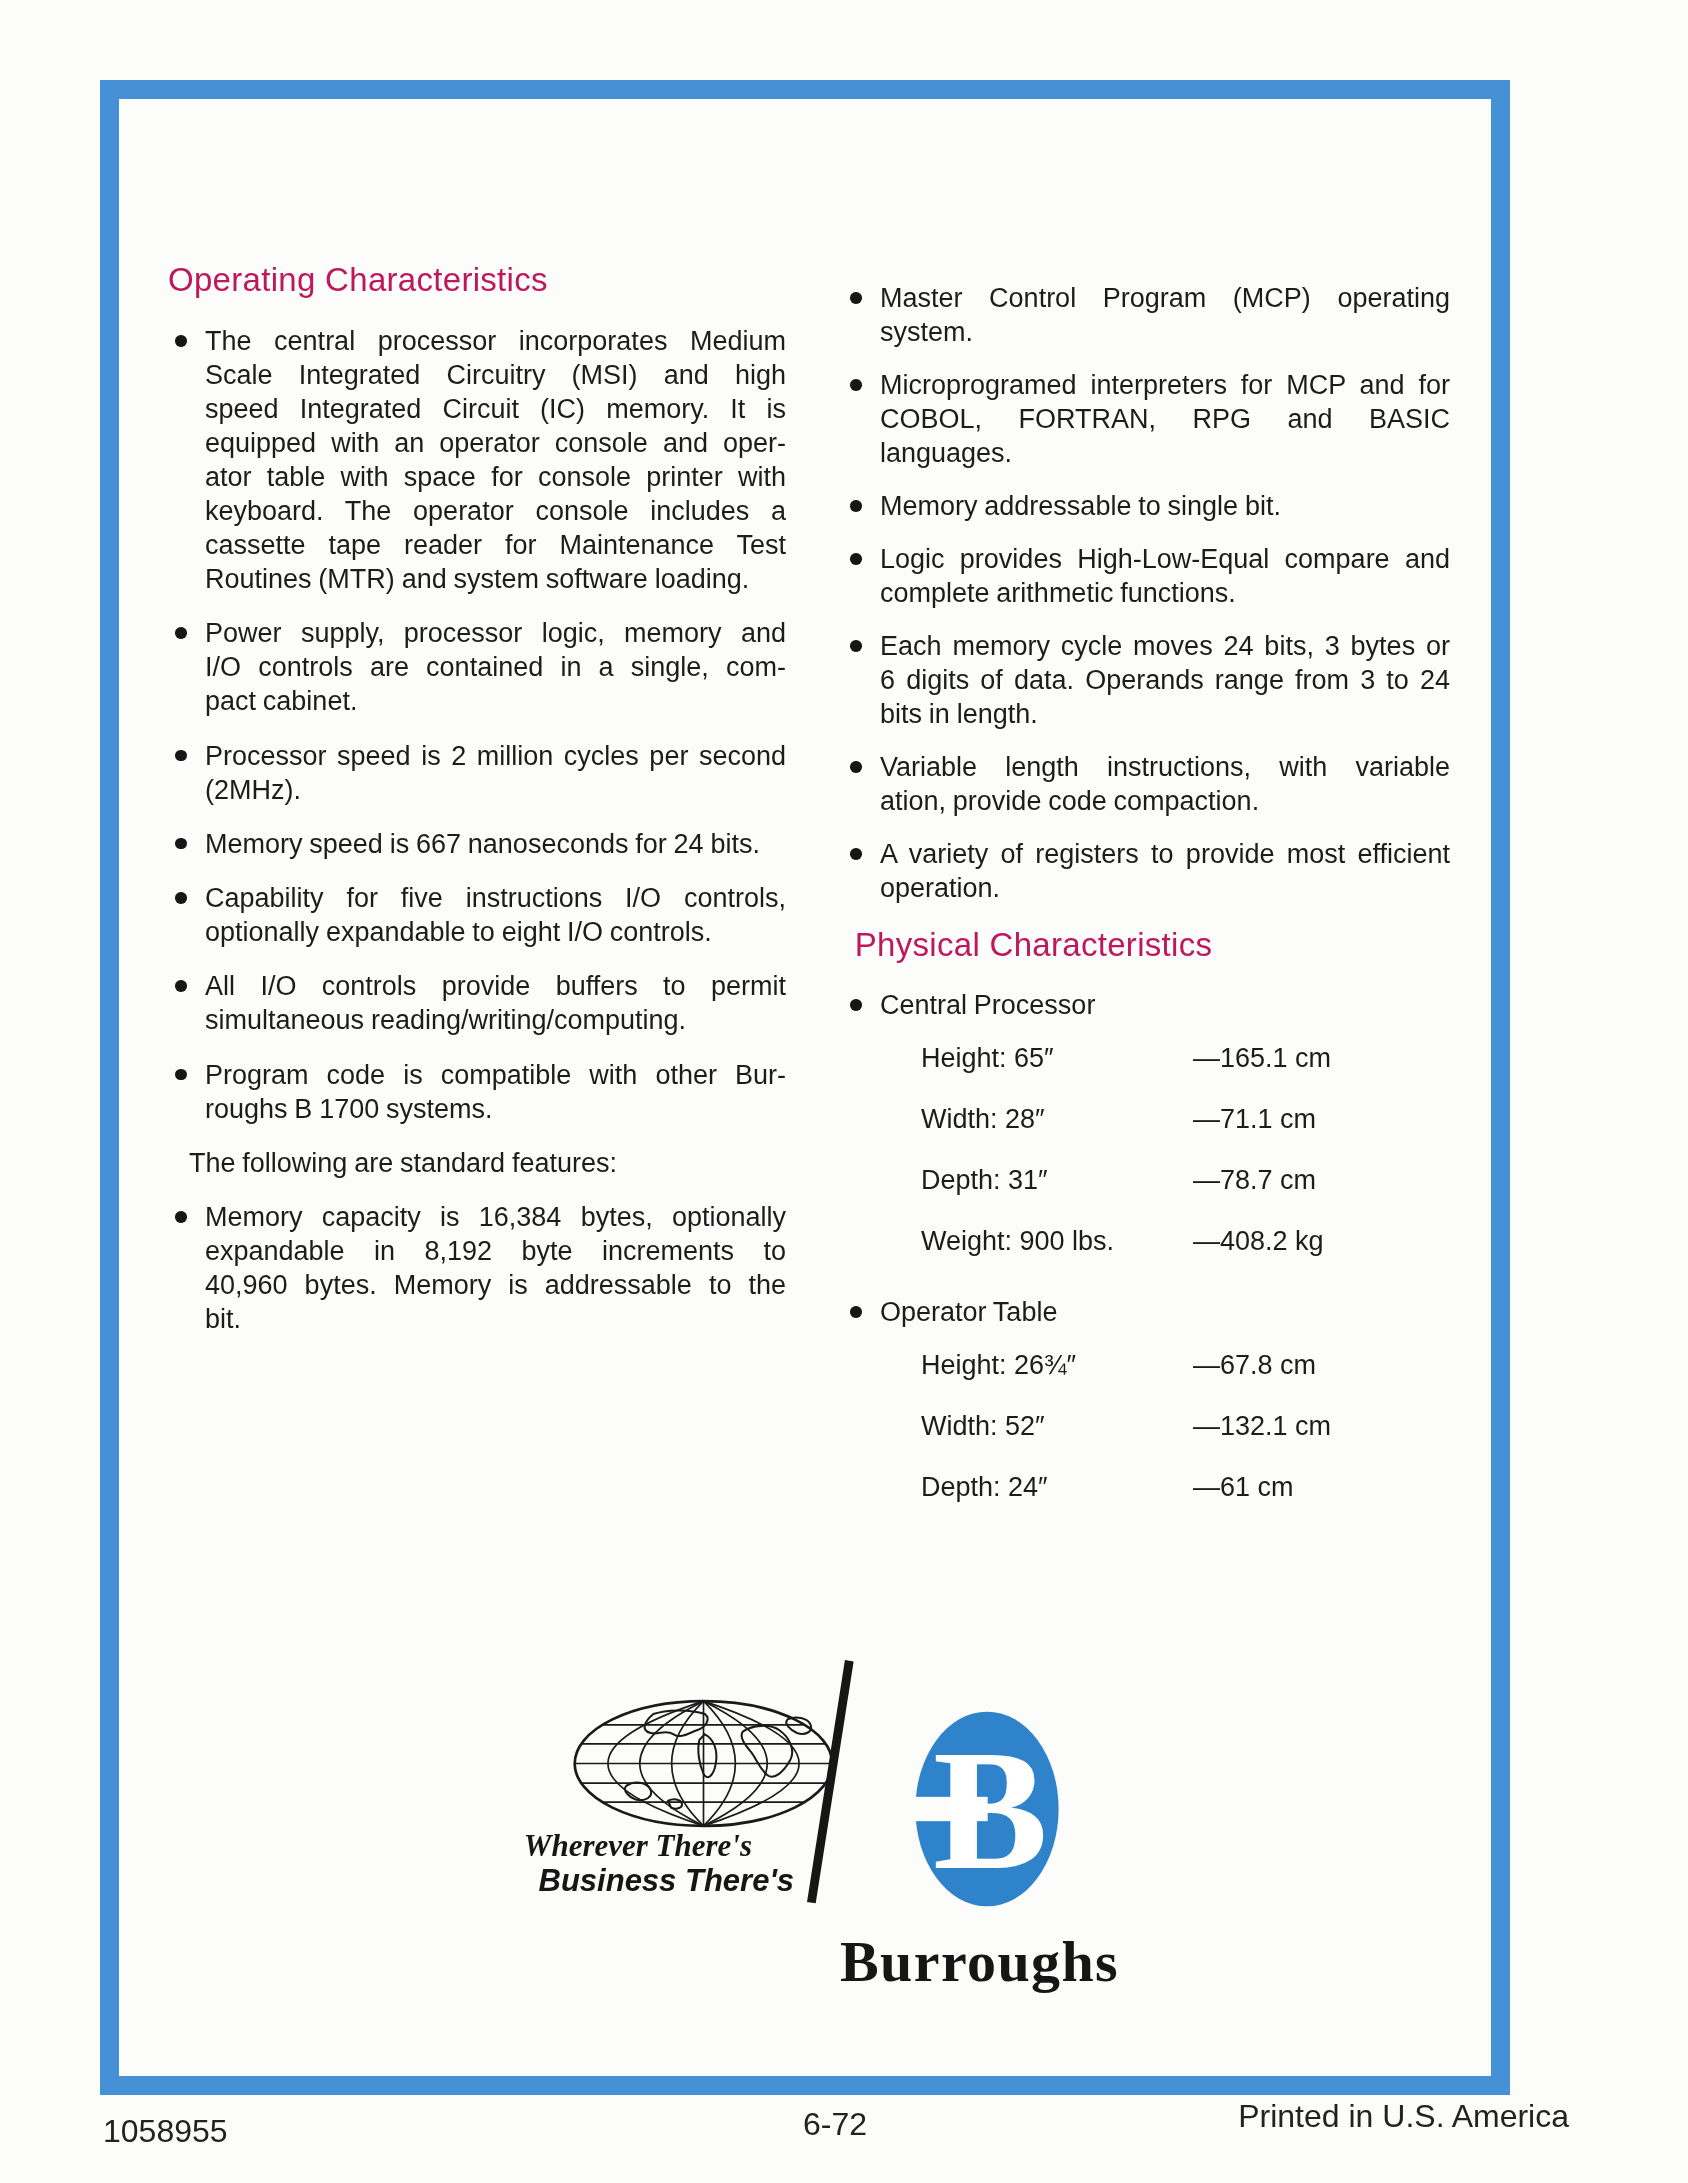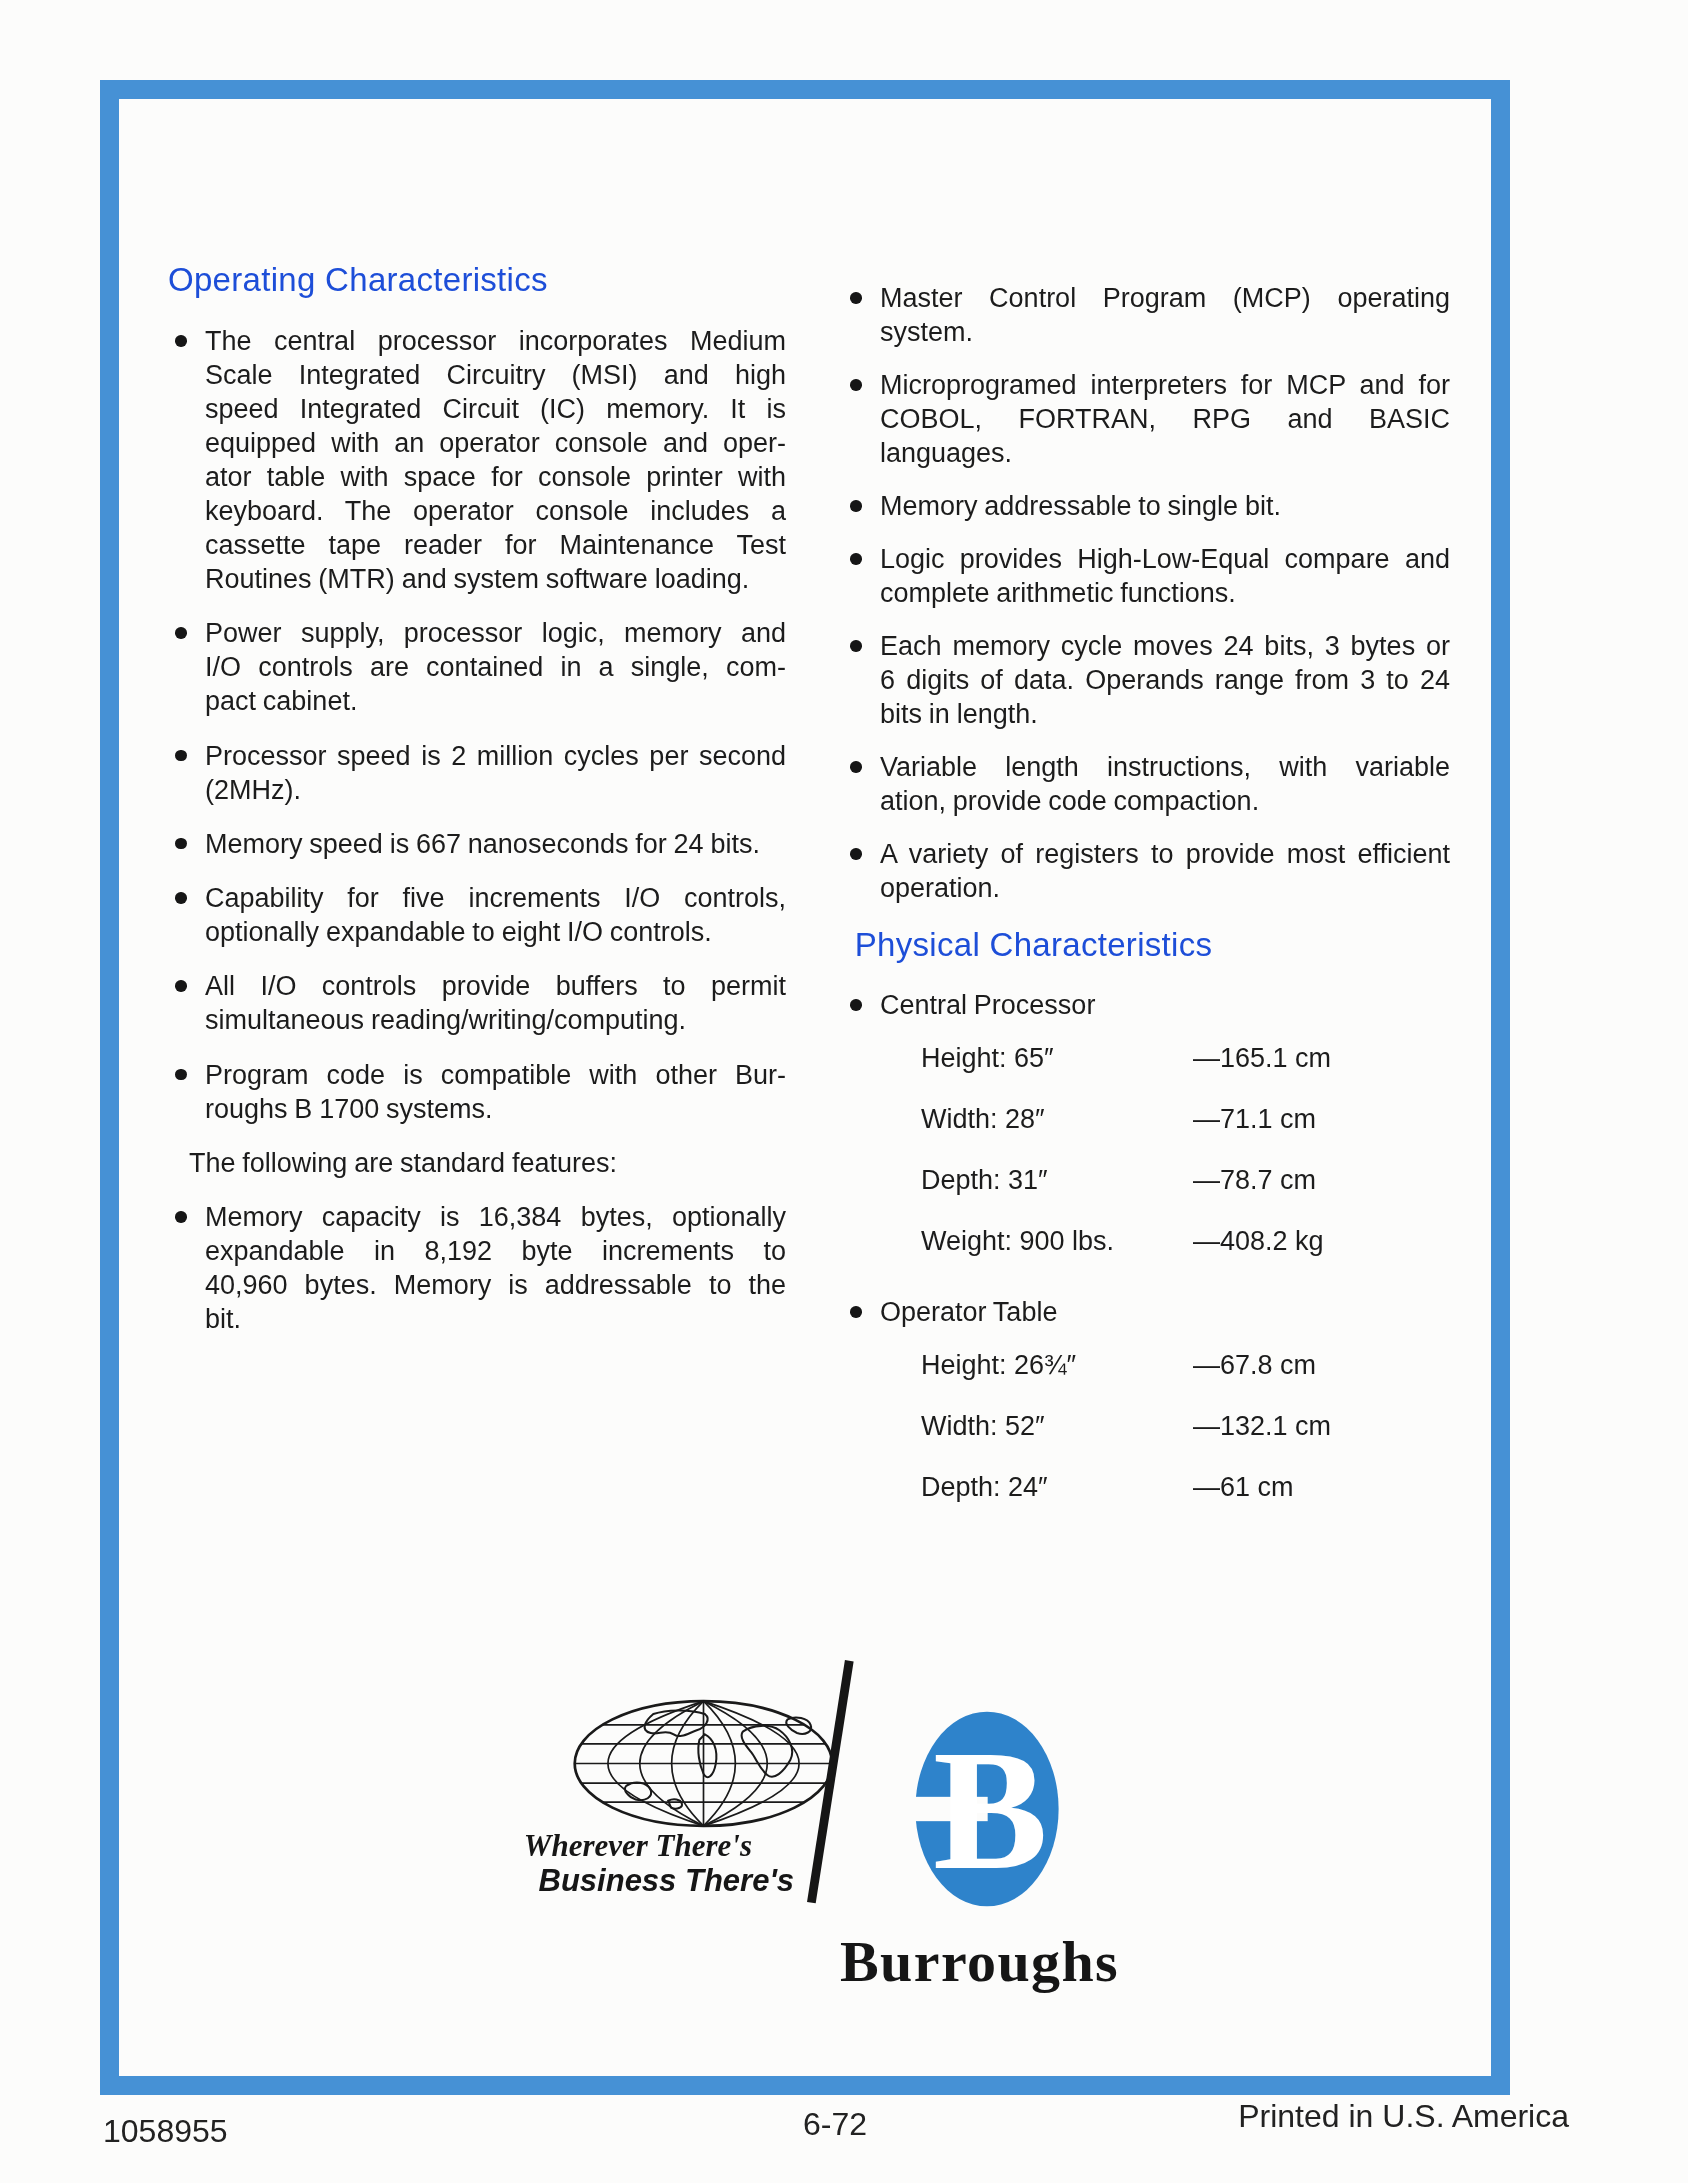--- a/index.html
+++ b/index.html
@@ -14,21 +14,21 @@
   }
   .frame{
     position:absolute;left:100px;top:80px;
     width:1410px;height:2015px;
     border:19px solid #4691d5;
     box-sizing:border-box;
   }
   .h1{
     font-size:33px;
     line-height:41px;
-    color:#1d4ed8;
+    color:#be185d;
     letter-spacing:0.3px;
   }
   #title1{position:absolute;left:168px;top:259px;}
   .col{position:absolute;}
   #left-col{left:173px;top:324px;width:613px;}
   #right-col{left:848px;top:281px;width:602px;}
   .para{position:relative;margin-bottom:20.3px;}
   #right-col .para{margin-bottom:19px;}
   .para .txt{margin-left:32px;}
   .para.plain .txt{margin-left:16px;}
@@ -121,21 +121,21 @@
       </div>
       <div class="para">
         <span class="bullet-dot"></span>
         <div class="txt">
           <div class="line">Memory speed is 667 nanoseconds for 24 bits.</div>
         </div>
       </div>
       <div class="para">
         <span class="bullet-dot"></span>
         <div class="txt">
-          <div class="line jl">Capability for five increments I/O controls,</div>
+          <div class="line jl">Capability for five instructions I/O controls,</div>
           <div class="line">optionally expandable to eight I/O controls.</div>
         </div>
       </div>
       <div class="para">
         <span class="bullet-dot"></span>
         <div class="txt">
           <div class="line jl">All I/O controls provide buffers to permit</div>
           <div class="line">simultaneous reading/writing/computing.</div>
         </div>
       </div>

